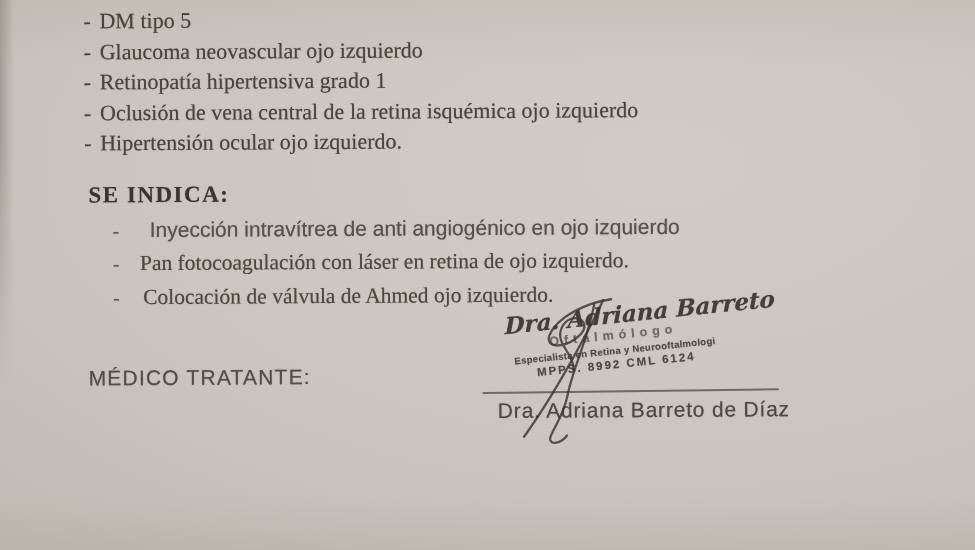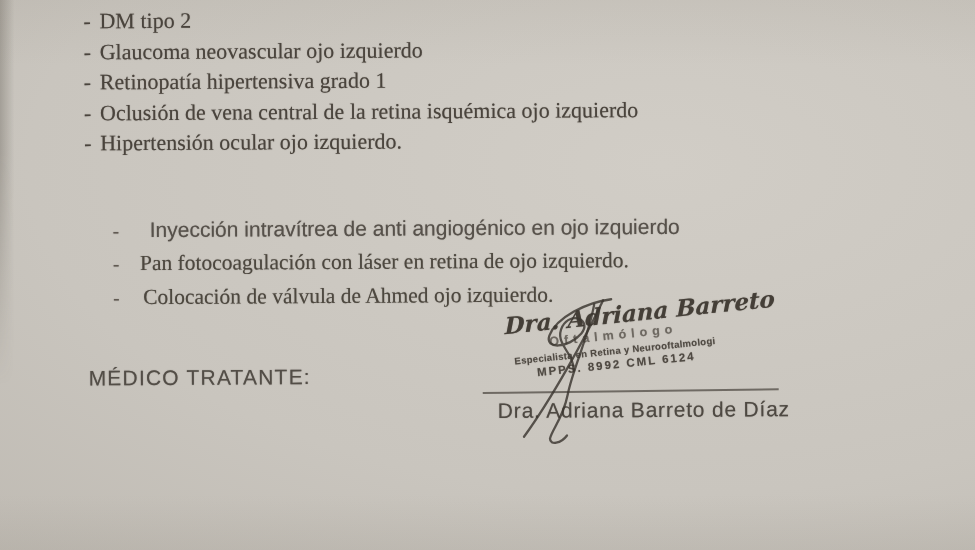--- a/index.html
+++ b/index.html
@@ -98,40 +98,41 @@
 </style>
 </head>
 <body>
 
 <div class="photo">
   <div class="sheet">
 
     <div class="diag-list">
       <div class="diag-row">
         <span class="dash">-</span>
-        <span class="diag-text">DM tipo 2</span>
+        <span class="diag-text">DM tipo 5</span>
       </div>
       <div class="diag-row">
         <span class="dash">-</span>
         <span class="diag-text">Glaucoma neovascular ojo izquierdo</span>
       </div>
       <div class="diag-row">
         <span class="dash">-</span>
         <span class="diag-text">Retinopatía hipertensiva grado 1</span>
       </div>
       <div class="diag-row">
         <span class="dash">-</span>
         <span class="diag-text">Oclusión de vena central de la retina isquémica ojo izquierdo</span>
       </div>
       <div class="diag-row">
         <span class="dash">-</span>
         <span class="diag-text">Hipertensión ocular ojo izquierdo.</span>
       </div>
     </div>
 
+    <div class="section-title">SE INDICA:</div>
 
     <div class="ind-list">
       <div class="ind-row ind-0">
         <span class="dash">-</span>
         <span class="ind-text">Inyección intravítrea de anti angiogénico en ojo izquierdo</span>
       </div>
       <div class="ind-row ind-1">
         <span class="dash">-</span>
         <span class="ind-text">Pan fotocoagulación con láser en retina de ojo izquierdo.</span>
       </div>

